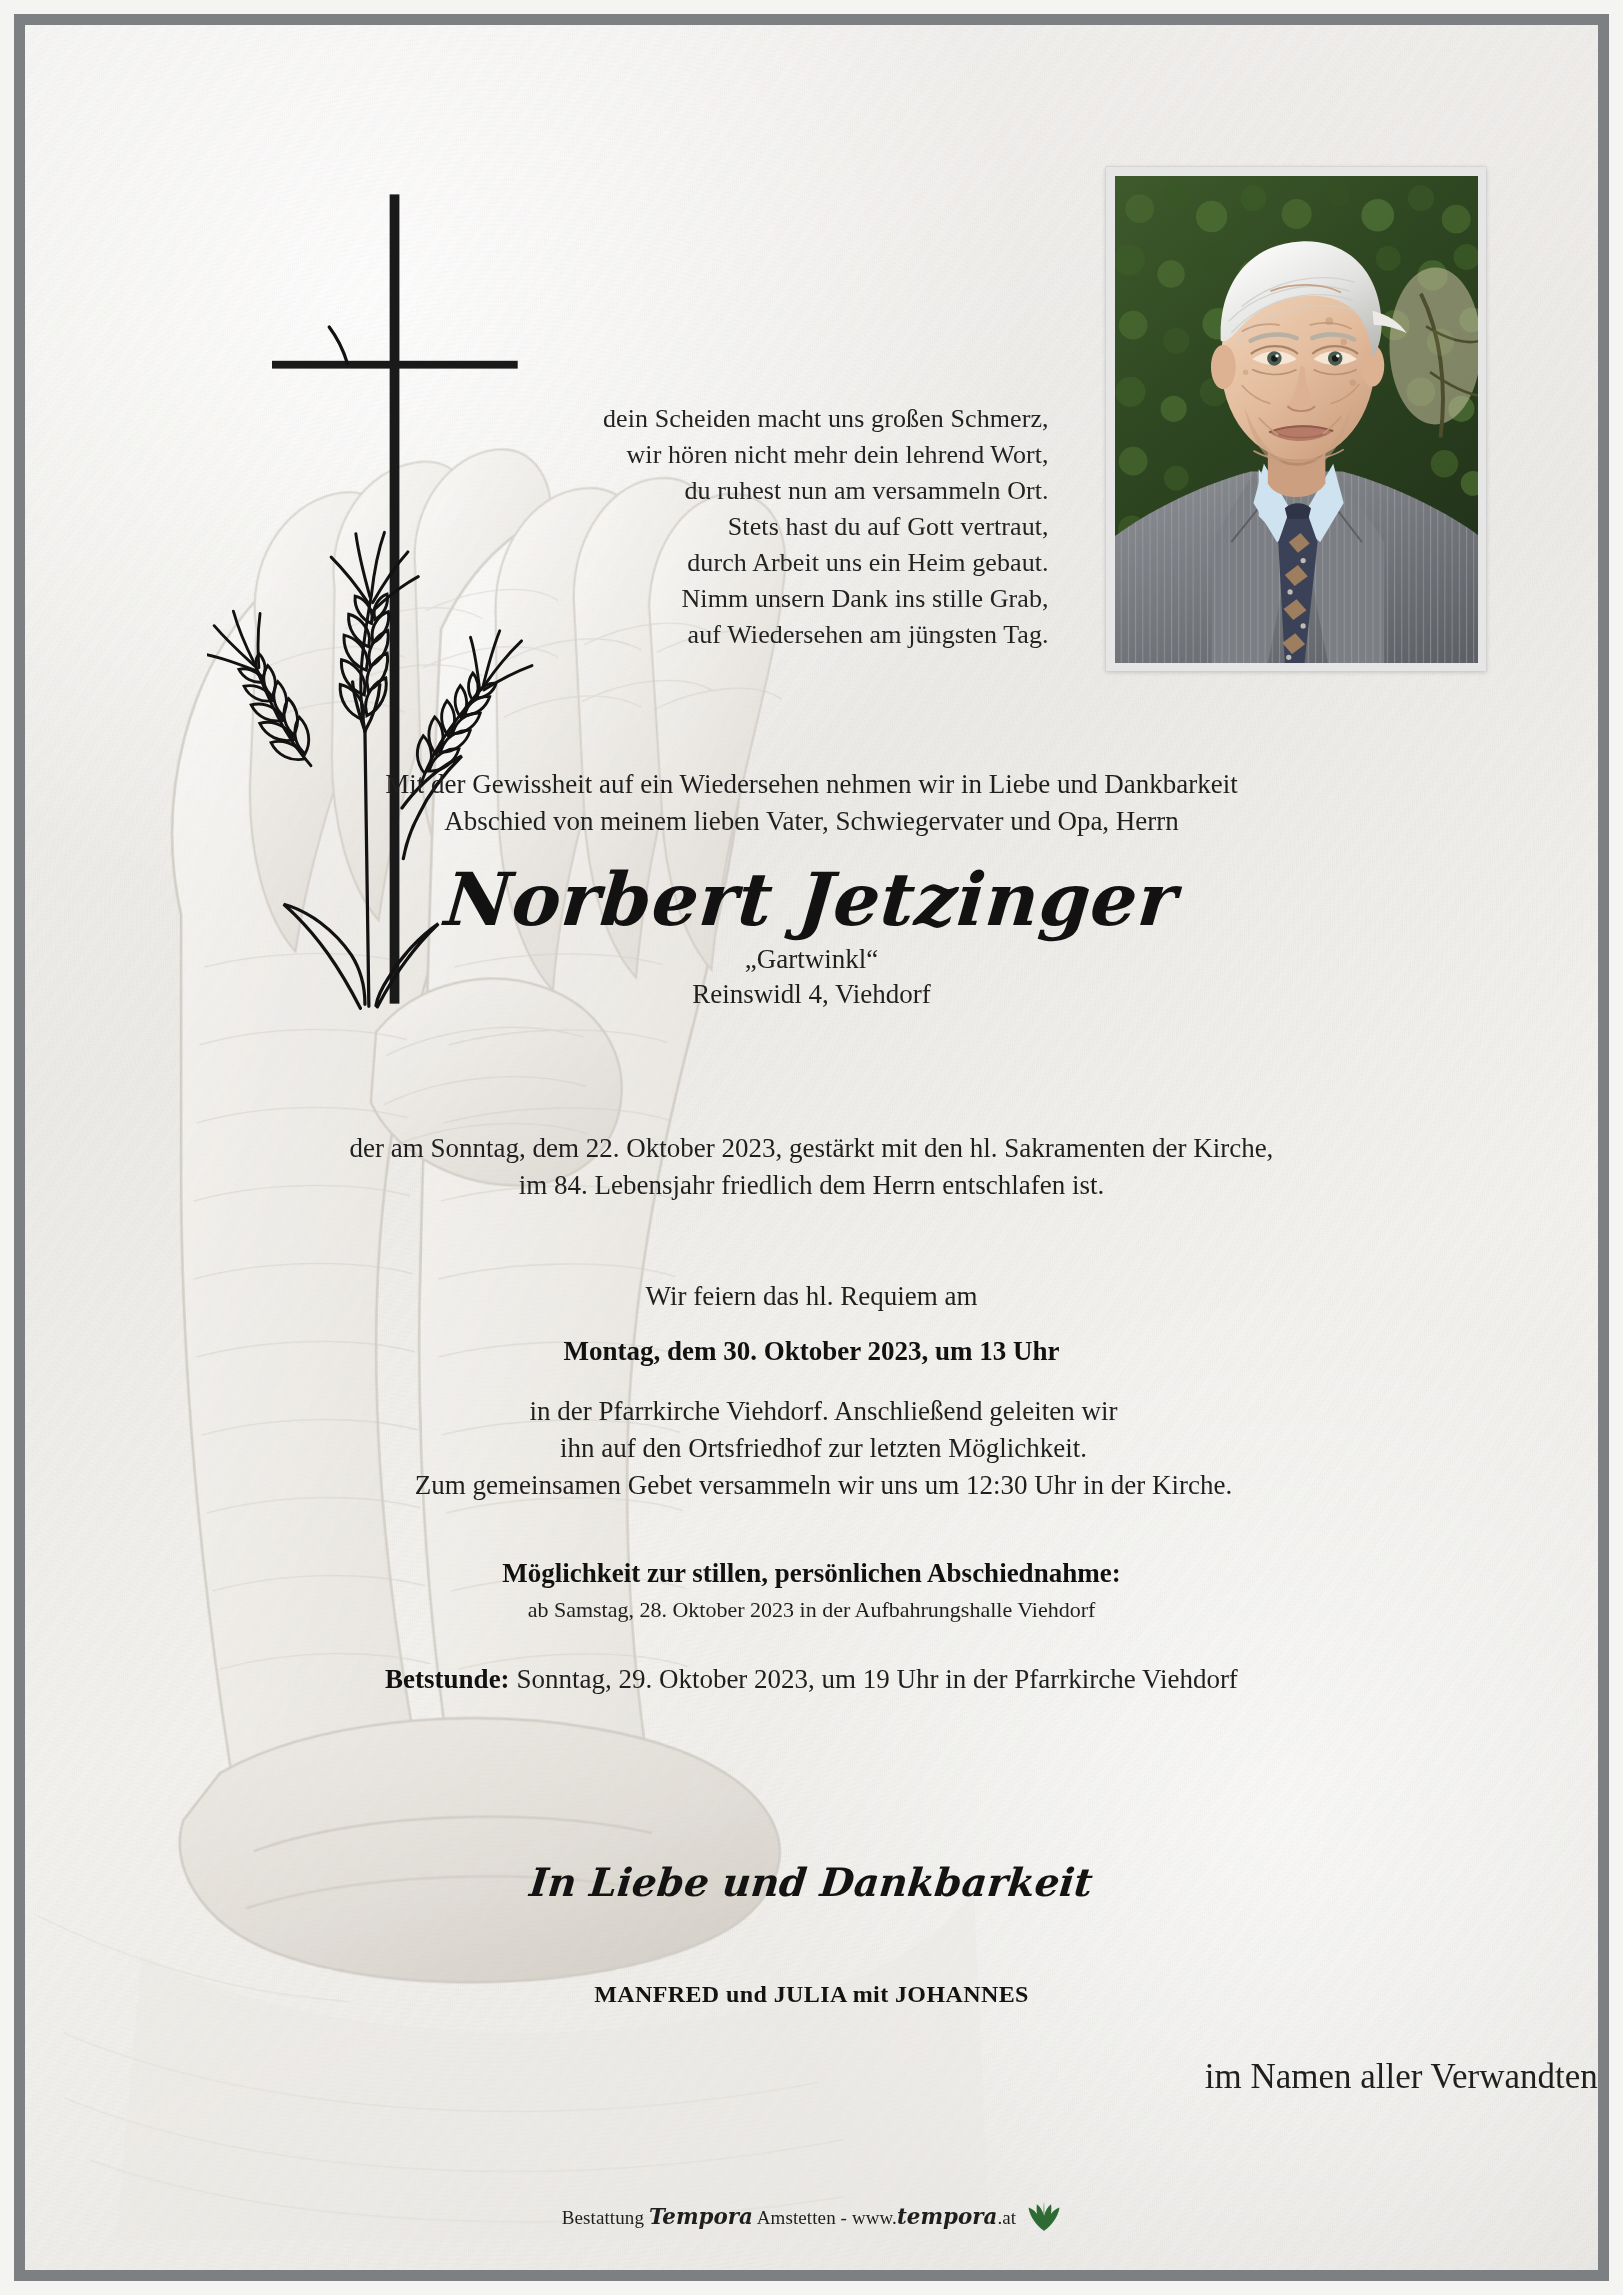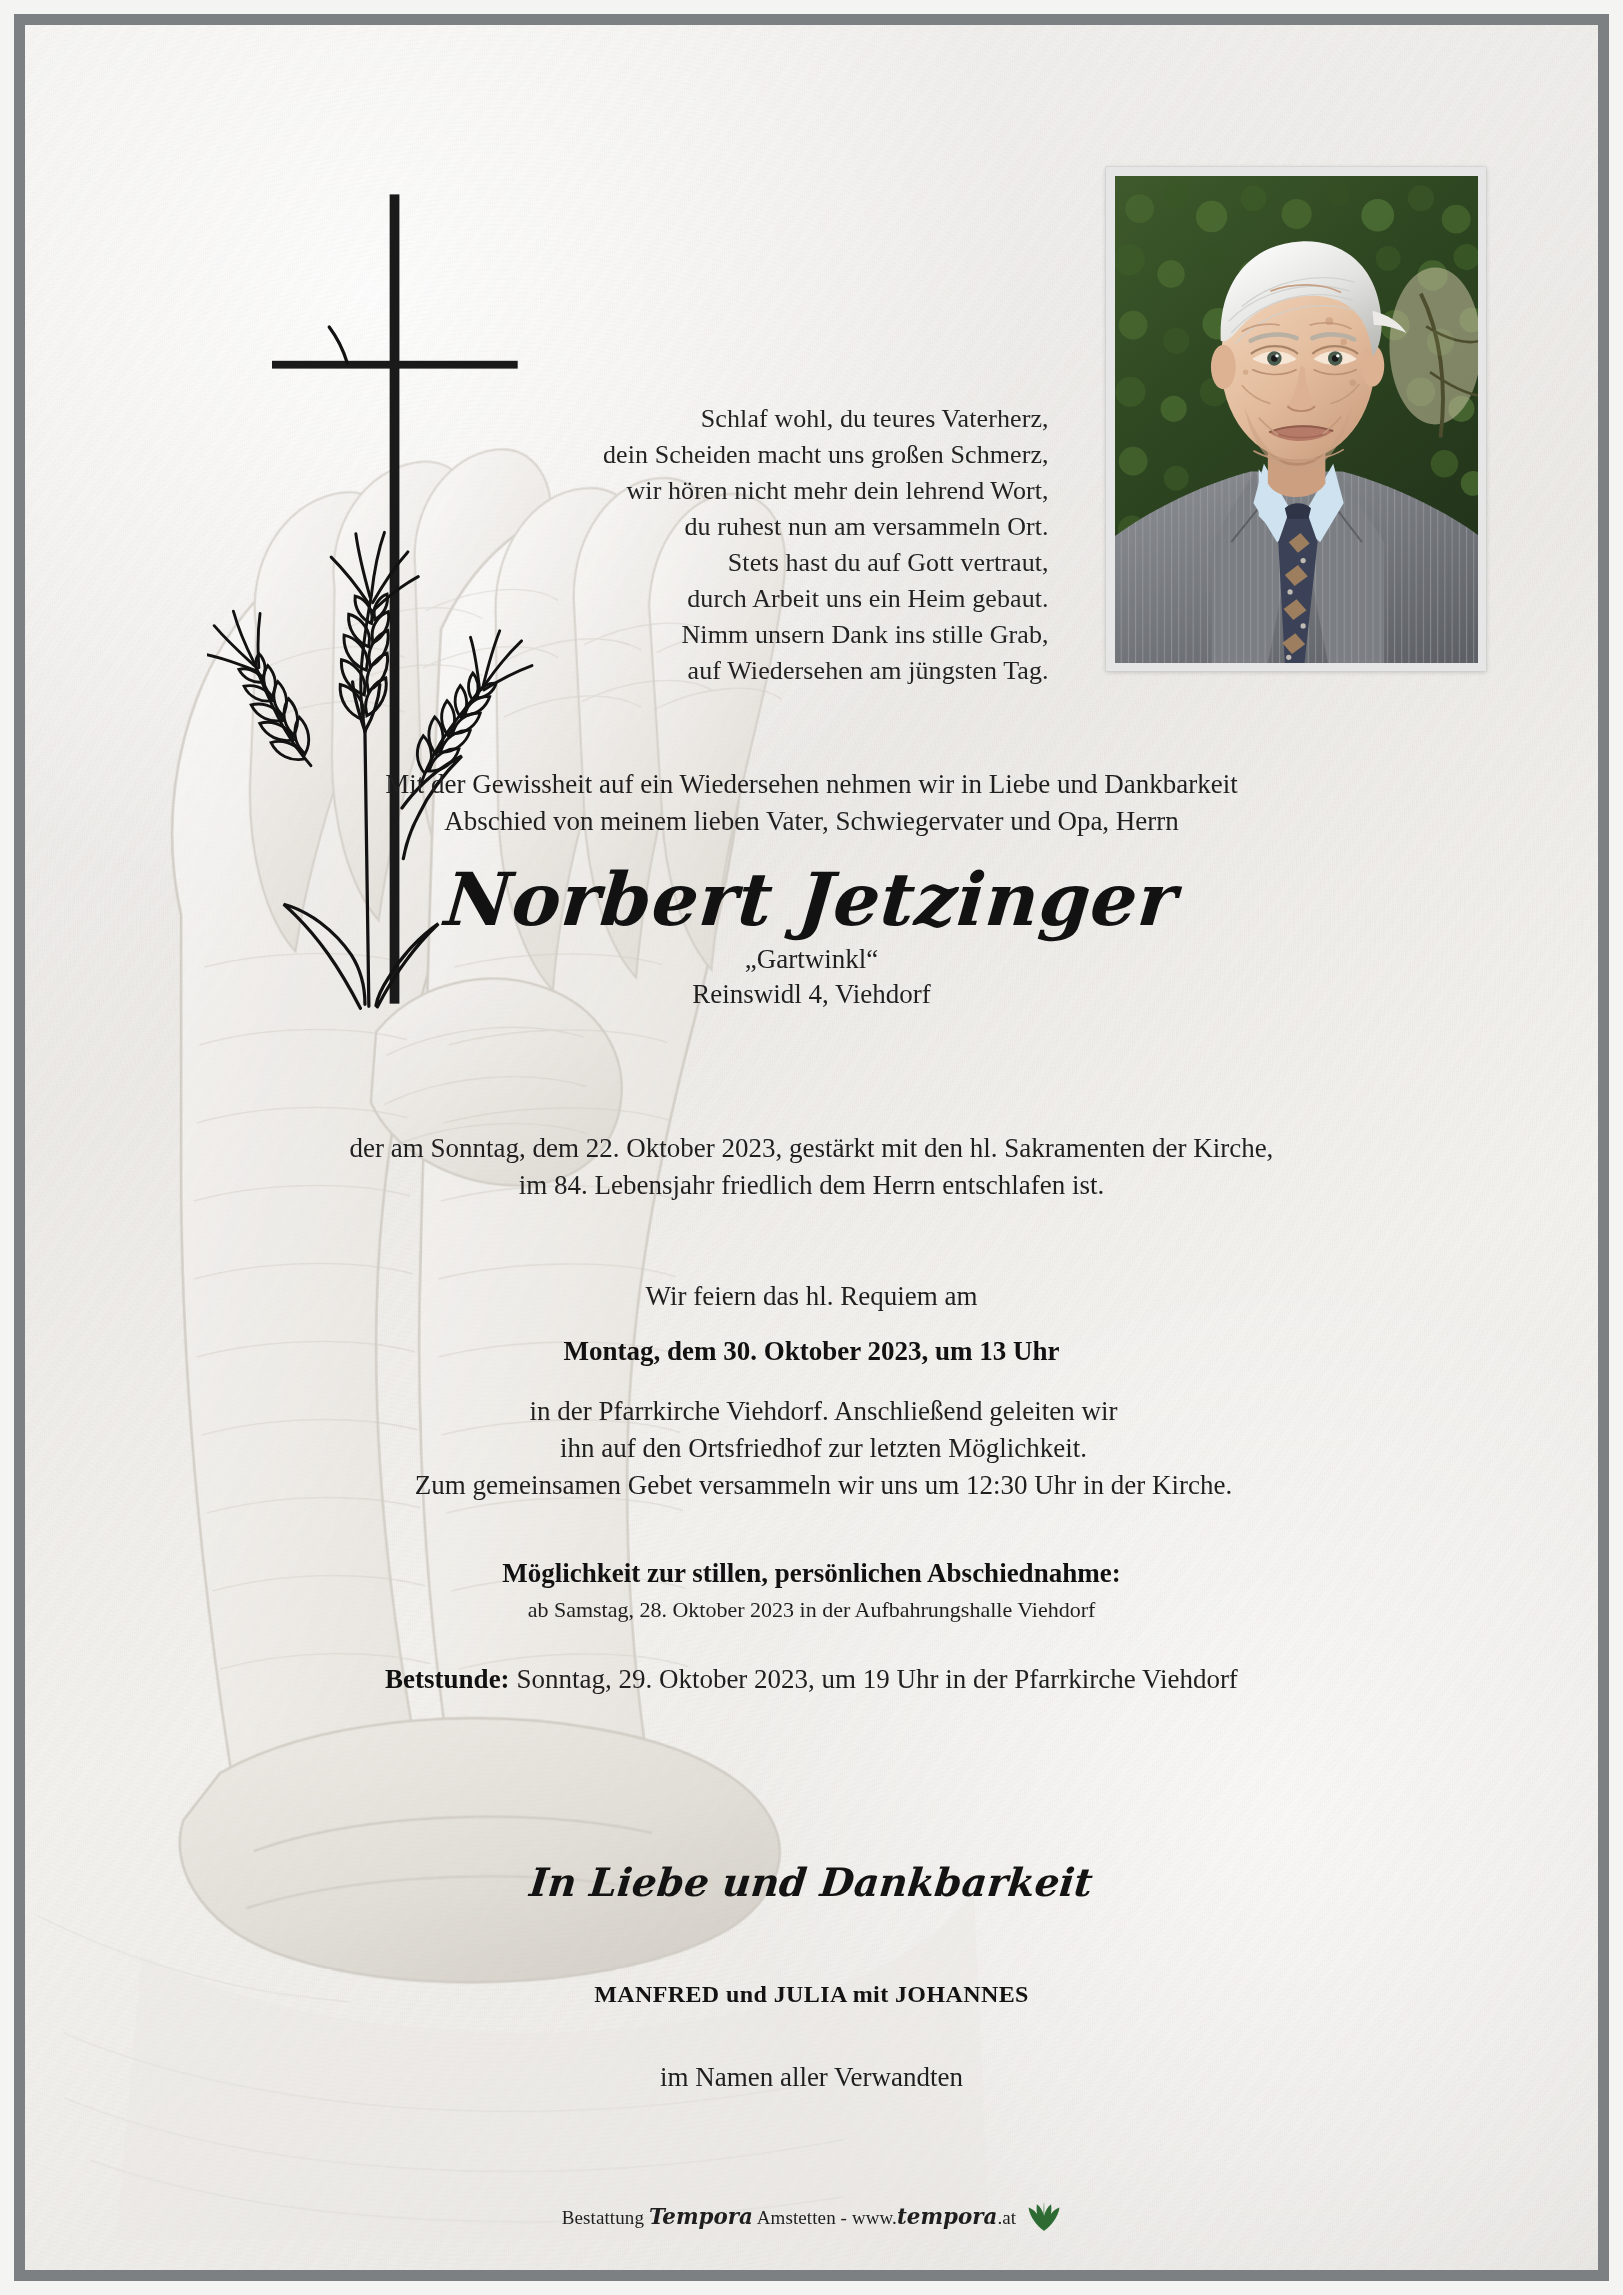--- a/index.html
+++ b/index.html
@@ -67,21 +67,21 @@
   .prayer{left:0;right:0;top:1636px;text-align:center;font-size:27px;line-height:36px;color:#1f1f1f;}
   .prayer b{font-weight:bold;color:#111;}
 
   .closing{left:0;right:0;top:1834px;text-align:center;
            font-family:"DejaVu Serif",serif;font-style:italic;font-weight:bold;
            font-size:39px;line-height:47px;color:#131313;transform:skewX(-6deg);}
 
   .family{left:0;right:0;top:1950px;text-align:center;font-size:24px;line-height:38px;
           font-weight:bold;letter-spacing:0.4px;color:#131313;}
 
-  .relatives{left:0;right:0;top:2034px;text-align:center;font-size:27px;line-height:36px;color:#1f1f1f;}
+  .relatives{left:0;right:0;top:2034px;text-align:right;font-size:35px;line-height:36px;color:#1f1f1f;}
 
   
   #footer{position:absolute;left:0;right:0;top:2169px;height:45px;
           display:flex;align-items:center;justify-content:center;gap:11px;}
   #footer .txt{font-size:19px;color:#1e1e1e;letter-spacing:0.1px;white-space:nowrap;}
   #footer .tempora{font-family:"DejaVu Serif",serif;font-style:italic;font-weight:bold;
                    font-size:21.4px;letter-spacing:0;}
   #leaf{width:34px;height:31px;flex:0 0 auto;}
   #leaf svg{width:100%;height:100%;display:block;}
 </style>
@@ -469,21 +469,20 @@
 
           <path d="M200 352 C224 420 270 450 282 452 C296 450 342 420 364 352
                    C352 416 318 452 282 454 C246 452 212 416 200 352 Z" fill="#caa183" opacity="0.55"></path>
         </svg>
       </div>
     </div>
 
     <div id="content">
 
       <div class="blk poem">
-        <div>Schlaf wohl, du teures Vaterherz,</div>
         <div>dein Scheiden macht uns großen Schmerz,</div>
         <div>wir hören nicht mehr dein lehrend Wort,</div>
         <div>du ruhest nun am versammeln Ort.</div>
         <div>Stets hast du auf Gott vertraut,</div>
         <div>durch Arbeit uns ein Heim gebaut.</div>
         <div>Nimm unsern Dank ins stille Grab,</div>
         <div>auf Wiedersehen am jüngsten Tag.</div>
       </div>
 
       <div class="blk intro">

